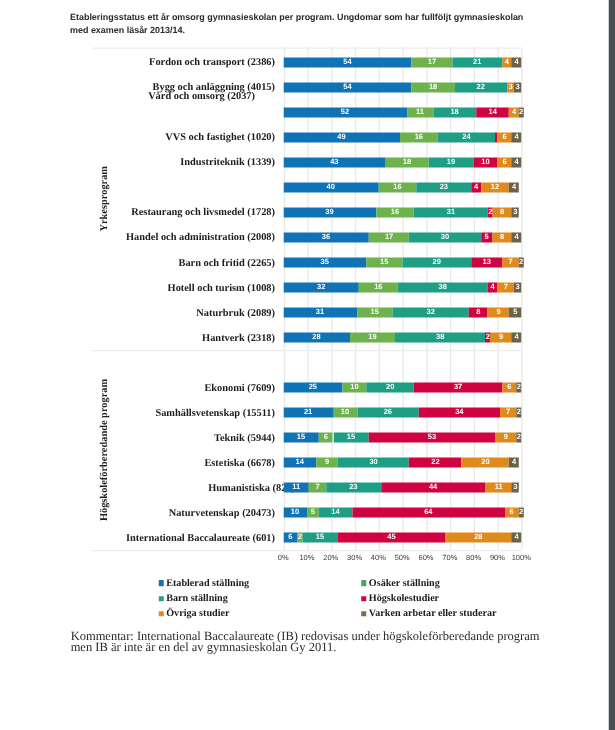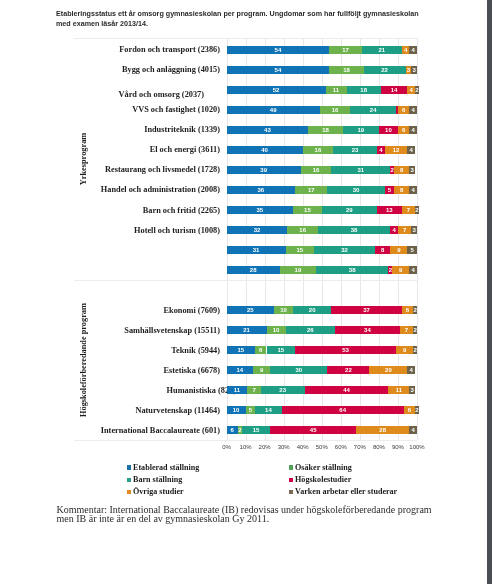--- a/index.html
+++ b/index.html
@@ -104,21 +104,21 @@
       <div class="seg" style="left:137.16px;width:41.91px;background:#1f9e86">
           <span>22</span>
         </div>
       <div class="seg" style="left:179.07px;width:5.71px;background:#df8a1c">
           <span>3</span>
         </div>
       <div class="seg" style="left:184.78px;width:5.71px;background:#6b6249">
           <span>3</span>
         </div>
     </div>
-    <div class="row-label" style="left:0;width:188px;top:90px">Vård och omsorg (2037)</div>
+    <div class="row-label" style="left:0;width:188px;top:72px">Vård och omsorg (2037)</div>
     <div class="bar" style="left:210.5px;width:190.5px;top:85.70px;height:8.0px">
       <div class="seg" style="left:0.00px;width:99.06px;background:#0f73b5">
           <span>52</span>
         </div>
       <div class="seg" style="left:99.06px;width:20.96px;background:#6eb24d">
           <span>11</span>
         </div>
       <div class="seg" style="left:120.02px;width:34.29px;background:#1f9e86">
           <span>18</span>
         </div>
@@ -167,21 +167,20 @@
       <div class="seg" style="left:152.40px;width:19.05px;background:#cf0341">
           <span>10</span>
         </div>
       <div class="seg" style="left:171.45px;width:11.43px;background:#df8a1c">
           <span>6</span>
         </div>
       <div class="seg" style="left:182.88px;width:7.62px;background:#6b6249">
           <span>4</span>
         </div>
     </div>
-    <div class="row-label" style="left:0;width:204px;top:145.35px">El och energi (3611)</div>
     <div class="bar" style="left:210.5px;width:190.5px;top:145.85px;height:8.0px">
       <div class="seg" style="left:0.00px;width:76.20px;background:#0f73b5">
           <span>40</span>
         </div>
       <div class="seg" style="left:76.20px;width:30.48px;background:#6eb24d">
           <span>16</span>
         </div>
       <div class="seg" style="left:106.68px;width:43.82px;background:#1f9e86">
           <span>23</span>
         </div>
@@ -272,40 +271,42 @@
       <div class="seg" style="left:163.83px;width:7.62px;background:#cf0341">
           <span>4</span>
         </div>
       <div class="seg" style="left:171.45px;width:13.34px;background:#df8a1c">
           <span>7</span>
         </div>
       <div class="seg" style="left:184.78px;width:5.71px;background:#6b6249">
           <span>3</span>
         </div>
     </div>
+    <div class="row-label" style="left:0;width:204px;top:245.60px">Naturbruk (2089)</div>
     <div class="bar" style="left:210.5px;width:190.5px;top:246.10px;height:8.0px">
       <div class="seg" style="left:0.00px;width:59.05px;background:#0f73b5">
           <span>31</span>
         </div>
       <div class="seg" style="left:59.05px;width:28.57px;background:#6eb24d">
           <span>15</span>
         </div>
       <div class="seg" style="left:87.63px;width:60.96px;background:#1f9e86">
           <span>32</span>
         </div>
       <div class="seg" style="left:148.59px;width:15.24px;background:#cf0341">
           <span>8</span>
         </div>
       <div class="seg" style="left:163.83px;width:17.14px;background:#df8a1c">
           <span>9</span>
         </div>
       <div class="seg" style="left:180.97px;width:9.53px;background:#6b6249">
           <span>5</span>
         </div>
     </div>
+    <div class="row-label" style="left:0;width:204px;top:265.65px">Hantverk (2318)</div>
     <div class="bar" style="left:210.5px;width:190.5px;top:266.15px;height:8.0px">
       <div class="seg" style="left:0.00px;width:53.34px;background:#0f73b5">
           <span>28</span>
         </div>
       <div class="seg" style="left:53.34px;width:36.20px;background:#6eb24d">
           <span>19</span>
         </div>
       <div class="seg" style="left:89.53px;width:72.39px;background:#1f9e86">
           <span>38</span>
         </div>
@@ -418,21 +419,21 @@
       <div class="seg" style="left:78.10px;width:83.82px;background:#cf0341">
           <span>44</span>
         </div>
       <div class="seg" style="left:161.92px;width:20.96px;background:#df8a1c">
           <span>11</span>
         </div>
       <div class="seg" style="left:182.88px;width:5.71px;background:#6b6249">
           <span>3</span>
         </div>
     </div>
-    <div class="row-label" style="left:0;width:204px;top:405.75px">Naturvetenskap (11464)</div>
+    <div class="row-label" style="left:0;width:204px;top:405.75px">Naturvetenskap (20473)</div>
     <div class="bar" style="left:210.5px;width:190.5px;top:406.25px;height:8.0px">
       <div class="seg" style="left:0.00px;width:19.05px;background:#0f73b5">
           <span>10</span>
         </div>
       <div class="seg" style="left:19.05px;width:9.53px;background:#6eb24d">
           <span>5</span>
         </div>
       <div class="seg" style="left:28.57px;width:26.67px;background:#1f9e86">
           <span>14</span>
         </div>

